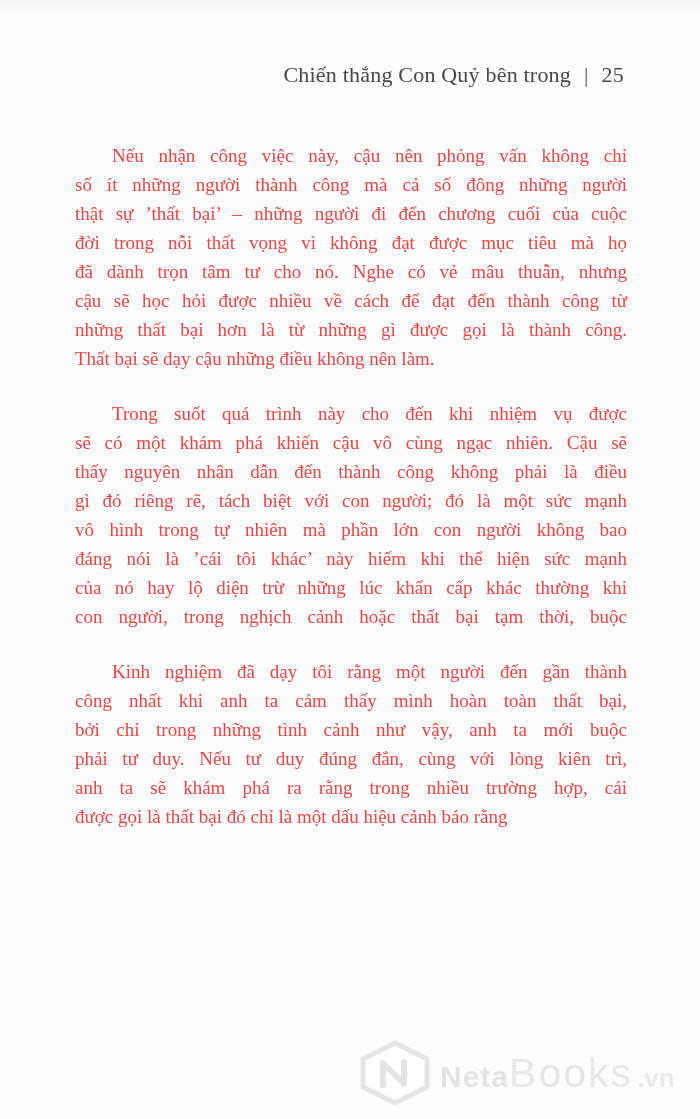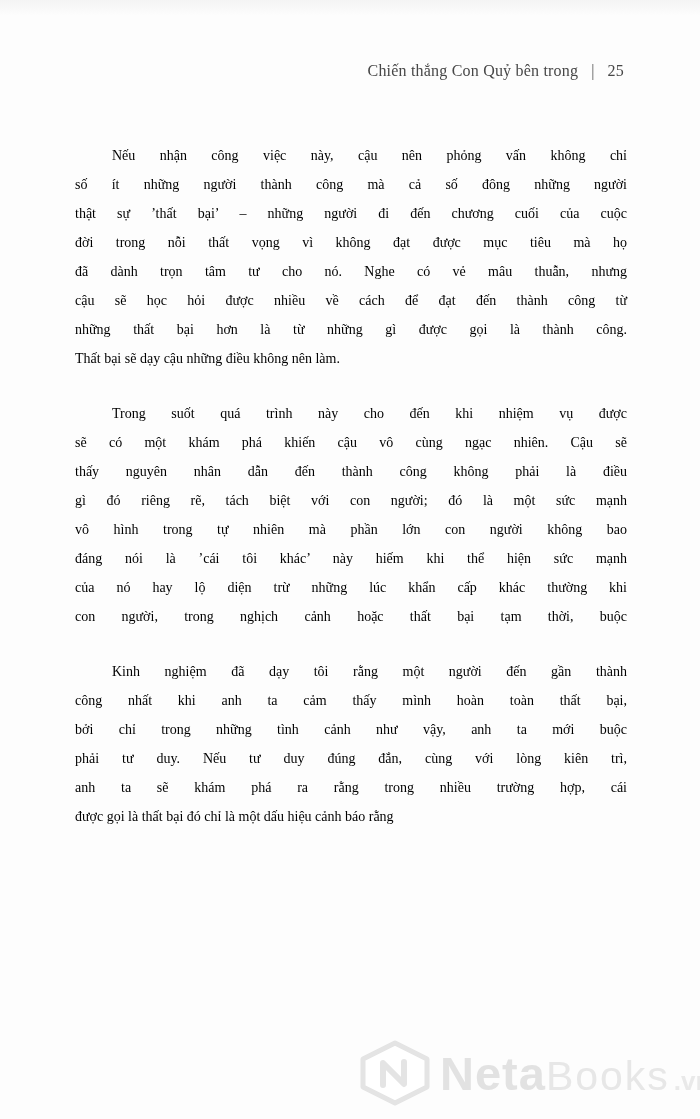--- a/index.html
+++ b/index.html
@@ -14,51 +14,51 @@
   body::before{
     content:"";
     position:absolute; left:0; top:0; right:0; height:16px;
     background:linear-gradient(#f4f4f4, rgba(253,253,253,0));
     pointer-events:none;
   }
   .header{
     position:absolute;
     top:62px; left:0; right:76px;
     text-align:right;
-    font-size:16px;
+    font-size:22px;
     letter-spacing:0.2px;
     color:#474747;
   }
   .header .sep{ margin:0 13px; color:#5a5a5a; }
   .text-block{
     position:absolute;
     left:75px; width:552px; top:141px;
   }
   .para{ margin:0 0 26px 0; }
   .line{
-    font-size:14px;
+    font-size:19px;
     line-height:29px;
     text-align:justify;
     text-align-last:justify;
-    color:#000000;
+    color:#ef4444;
   }
   .line.first{ text-indent:37px; }
   .line.last{ text-align-last:left; }
   .watermark{
     position:absolute;
     left:356px; top:1040px;
     height:66px;
     display:flex;
     align-items:center;
     font-family:"Liberation Sans", sans-serif;
     user-select:none;
   }
   .wm-logo{ flex:0 0 auto; }
   .wm-text{ margin-left:6px; white-space:nowrap; display:flex; align-items:baseline; }
-  .wm-neta{ font-size:47px; font-weight:800; color:#e2e2e2; letter-spacing:1px; }
+  .wm-neta{ font-size:30px; font-weight:800; color:#e2e2e2; letter-spacing:1px; }
   .wm-books{ font-size:41px; font-weight:400; color:#e7e7e7; letter-spacing:2px; }
   .wm-vn{ font-size:26px; font-weight:700; color:#e9e9e9; margin-left:4px; }
 </style>
 </head>
 <body>
 
 <div class="header">
   <span>Chiến thắng Con Quỷ bên trong</span><span class="sep">|</span><span>25</span>
 </div>
 

